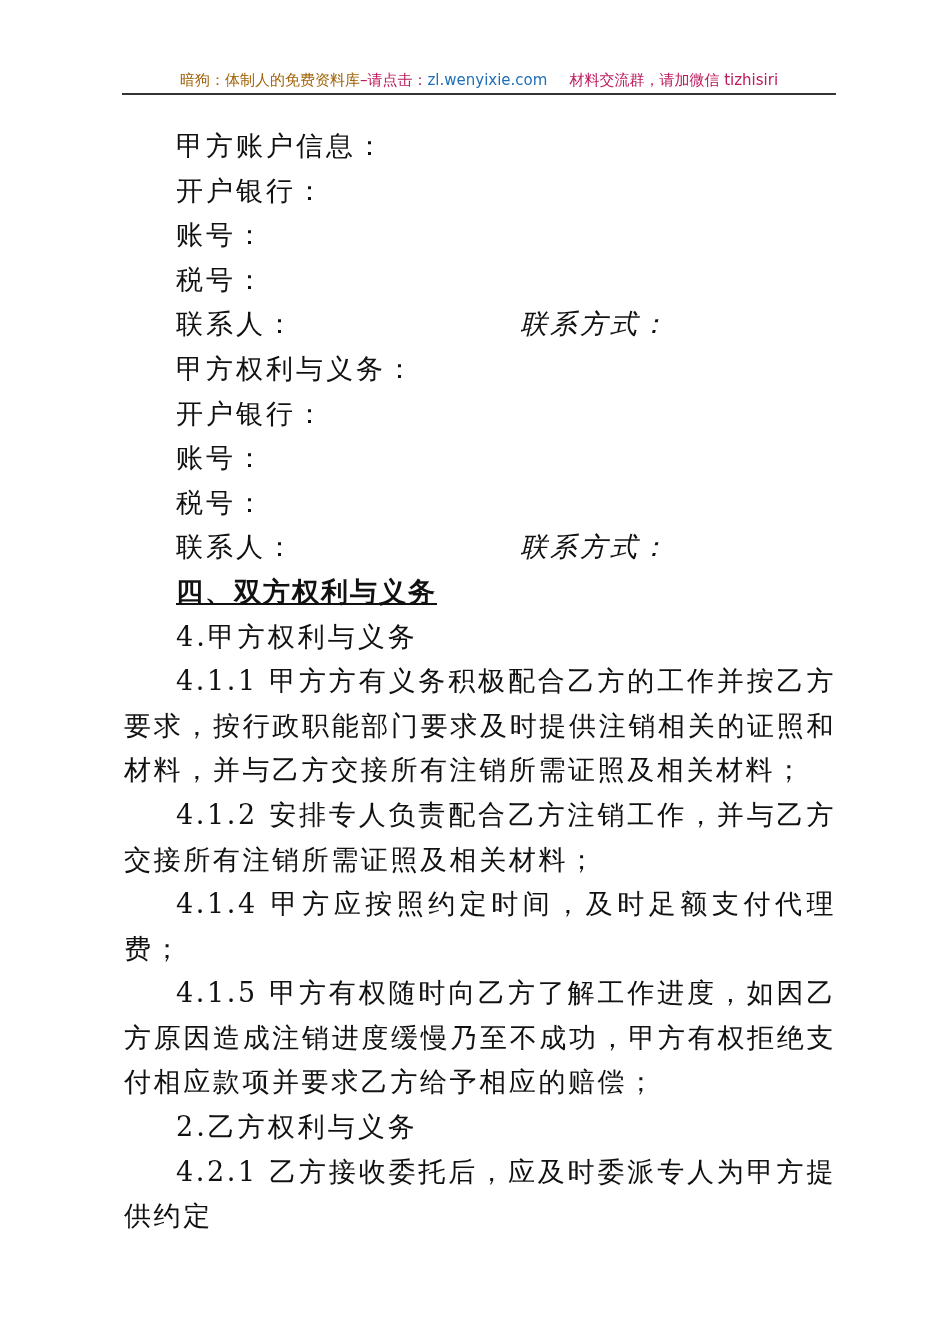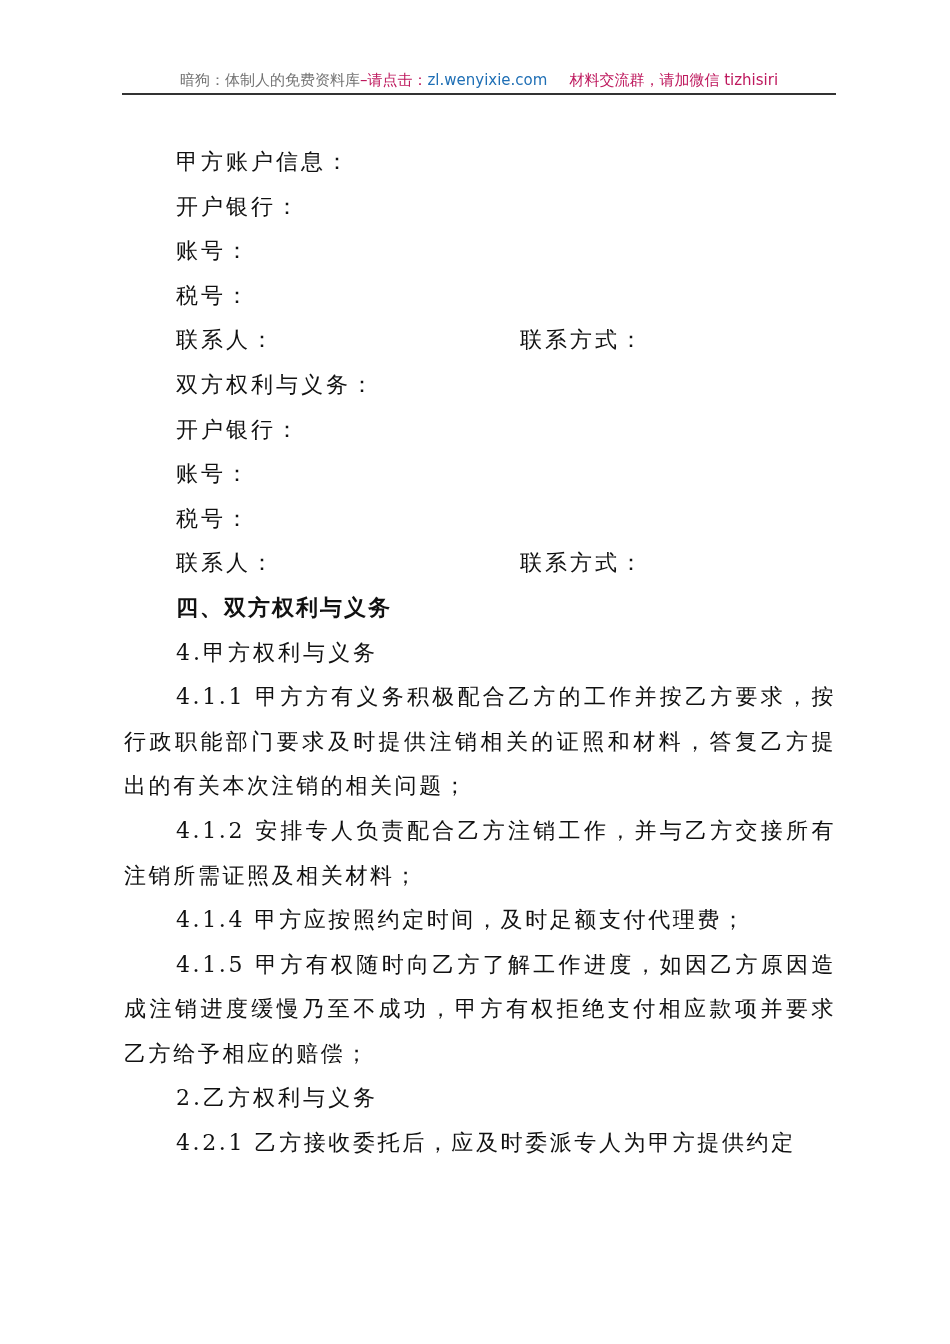--- a/index.html
+++ b/index.html
@@ -1,61 +1,61 @@
 <!DOCTYPE html>
 <html><head>
 <meta charset="utf-8">
 <style>
   html, body { margin: 0; padding: 0; background: #ffffff; }
   body { width: 950px; height: 1344px; position: relative; overflow: hidden;
          font-family: "DejaVu Serif", "Liberation Serif", serif; color: #111; }
   .header { position: absolute; left: 122px; top: 68px; width: 714px; height: 24px;
             font-family: "DejaVu Sans", "Liberation Sans", sans-serif; font-size: 15px;
             white-space: nowrap; text-align: center; line-height: 24px; }
-  .header .red { color: #737373; }
+  .header .red { color: #a16207; }
   .header .black { color: #be185d; }
   .header .link { color: #1f6fb5; text-decoration: none; }
   .header .gap { display: inline-block; width: 22px; }
   .rule { position: absolute; left: 122px; top: 93px; width: 714px; height: 2px; background: #333; }
-  .doc { position: absolute; left: 124px; top: 140px; width: 712px; font-size: 22px; }
+  .doc { position: absolute; left: 124px; top: 124px; width: 712px; font-size: 27px; }
   .line { height: 44.6px; line-height: 44.6px; white-space: nowrap; letter-spacing: 3px; }
   .indent { padding-left: 52px; }
   .contact { position: relative; }
-  .contact .right { position: absolute; left: 396px; top: 0; }
-  .heading { font-family: "DejaVu Sans", "Liberation Sans", sans-serif; font-weight: bold; letter-spacing: 2px; }
+  .contact .right { position: absolute; left: 396px; top: 0; font-style: italic; }
+  .heading { font-family: "DejaVu Sans", "Liberation Sans", sans-serif; font-weight: bold; letter-spacing: 2px; text-decoration: underline; }
   .para { line-height: 44.6px; letter-spacing: 2.6px; text-align: justify; text-indent: 52px; }
 </style>
 </head>
 <body>
 
 <div class="header">
   <span class="red">暗狗：体制人的免费资料库</span><span class="black">–请点击：</span><a class="link">zl.wenyixie.com</a><span class="gap"></span><span class="black">材料交流群，请加微信 tizhisiri</span>
 </div>
 <div class="rule"></div>
 
 <div class="doc">
   <div class="line indent">甲方账户信息：</div>
   <div class="line indent">开户银行：</div>
   <div class="line indent">账号：</div>
   <div class="line indent">税号：</div>
   <div class="line indent contact">
     <span>联系人：</span>
     <span class="right">联系方式：</span>
   </div>
 
-  <div class="line indent">双方权利与义务：</div>
+  <div class="line indent">甲方权利与义务：</div>
   <div class="line indent">开户银行：</div>
   <div class="line indent">账号：</div>
   <div class="line indent">税号：</div>
   <div class="line indent contact">
     <span>联系人：</span>
     <span class="right">联系方式：</span>
   </div>
 
   <div class="line indent heading">四、双方权利与义务</div>
   <div class="line indent">4.甲方权利与义务</div>
-  <div class="para">4.1.1 甲方方有义务积极配合乙方的工作并按乙方要求，按行政职能部门要求及时提供注销相关的证照和材料，答复乙方提出的有关本次注销的相关问题；</div>
+  <div class="para">4.1.1 甲方方有义务积极配合乙方的工作并按乙方要求，按行政职能部门要求及时提供注销相关的证照和材料，并与乙方交接所有注销所需证照及相关材料；</div>
   <div class="para">4.1.2 安排专人负责配合乙方注销工作，并与乙方交接所有注销所需证照及相关材料；</div>
   <div class="para">4.1.4  甲方应按照约定时间，及时足额支付代理费；</div>
   <div class="para">4.1.5  甲方有权随时向乙方了解工作进度，如因乙方原因造成注销进度缓慢乃至不成功，甲方有权拒绝支付相应款项并要求乙方给予相应的赔偿；</div>
   <div class="line indent">2.乙方权利与义务</div>
   <div class="para">4.2.1  乙方接收委托后，应及时委派专人为甲方提供约定</div>
 </div>
 
 </body></html>

